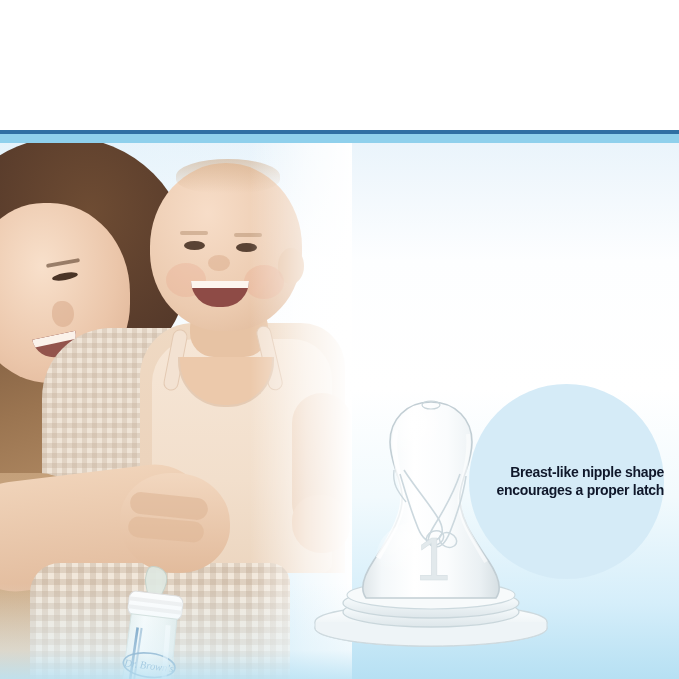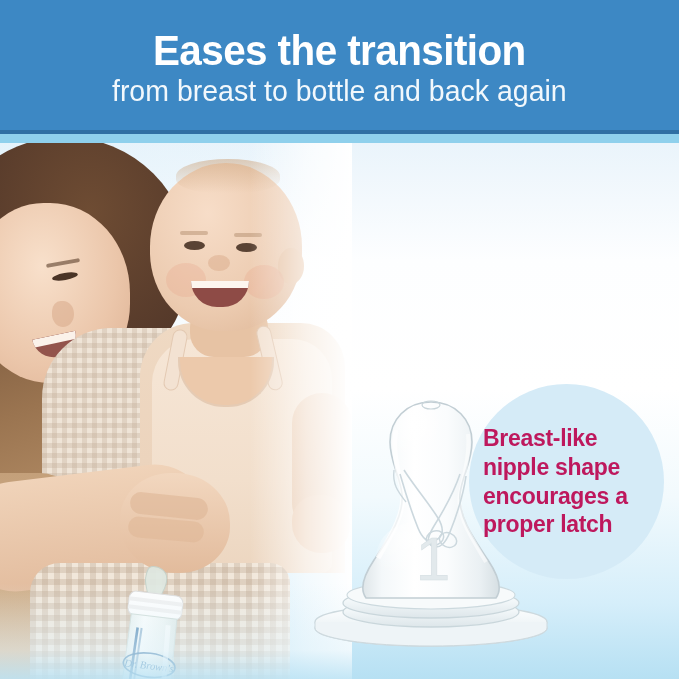--- a/index.html
+++ b/index.html
@@ -378,45 +378,41 @@
     position: absolute;
     left: 469px; top: 384px;
     width: 195px; height: 195px;
     border-radius: 50%;
     background: #d5ebf7;
     display: flex;
     align-items: center;
     justify-content: center;
   }
   #callout-text {
-    color: #be185d;
-    font-size: 23px;
+    color: #0f172a;
+    font-size: 14px;
     font-weight: bold;
     line-height: 1.26;
-    text-align: left;
+    text-align: right;
     letter-spacing: -0.3px;
     padding-left: 14px;
   }
 
   
   #nipple {
     position: absolute;
     left: 296px; top: 390px;
     width: 270px; height: 260px;
   }
 </style>
 </head>
 <body>
 
 <div id="canvas">
 
-  <div id="banner">
-    <div id="banner-title">Eases the transition</div>
-    <div id="banner-subtitle">from breast to bottle and back again</div>
-  </div>
   <div id="banner-underline"></div>
   <div id="banner-strip"></div>
 
   <div id="stage">
     <div id="stage-left-wash" class="ph"></div>
   </div>
 
   <div id="photo">
 
     <div id="mom-hair" class="ph"></div>

